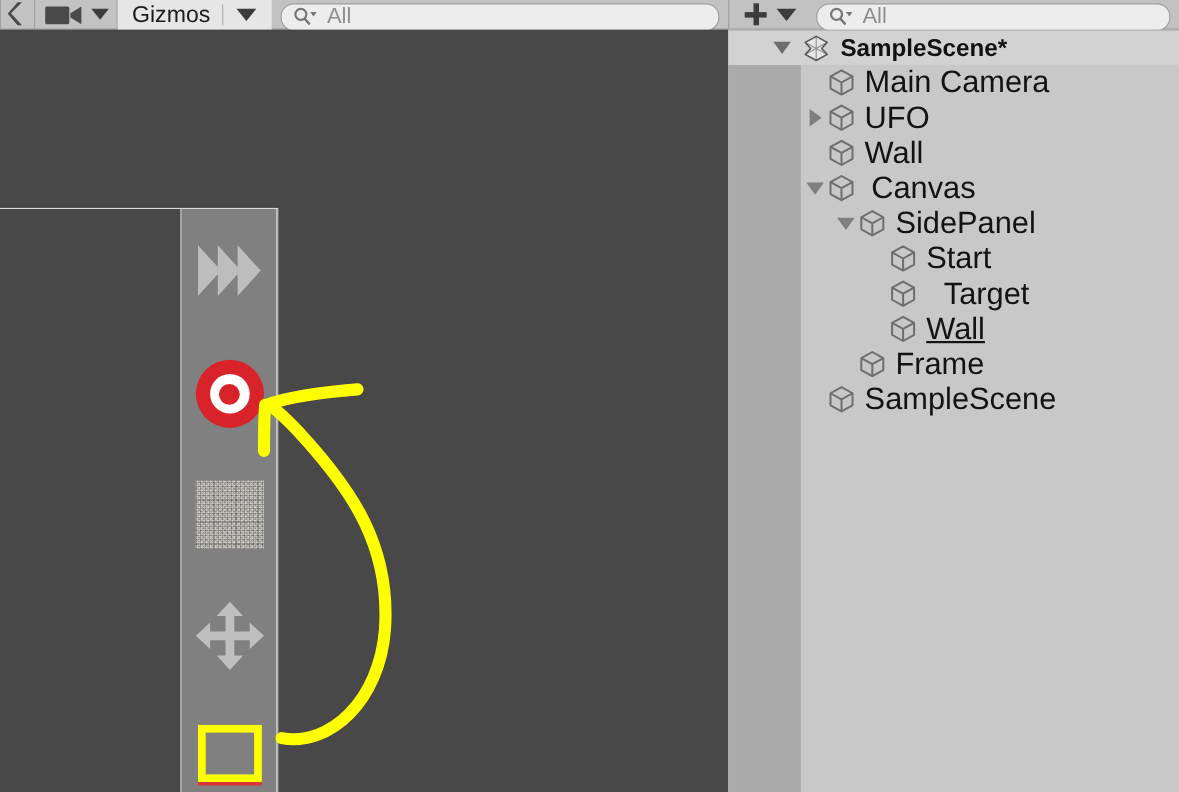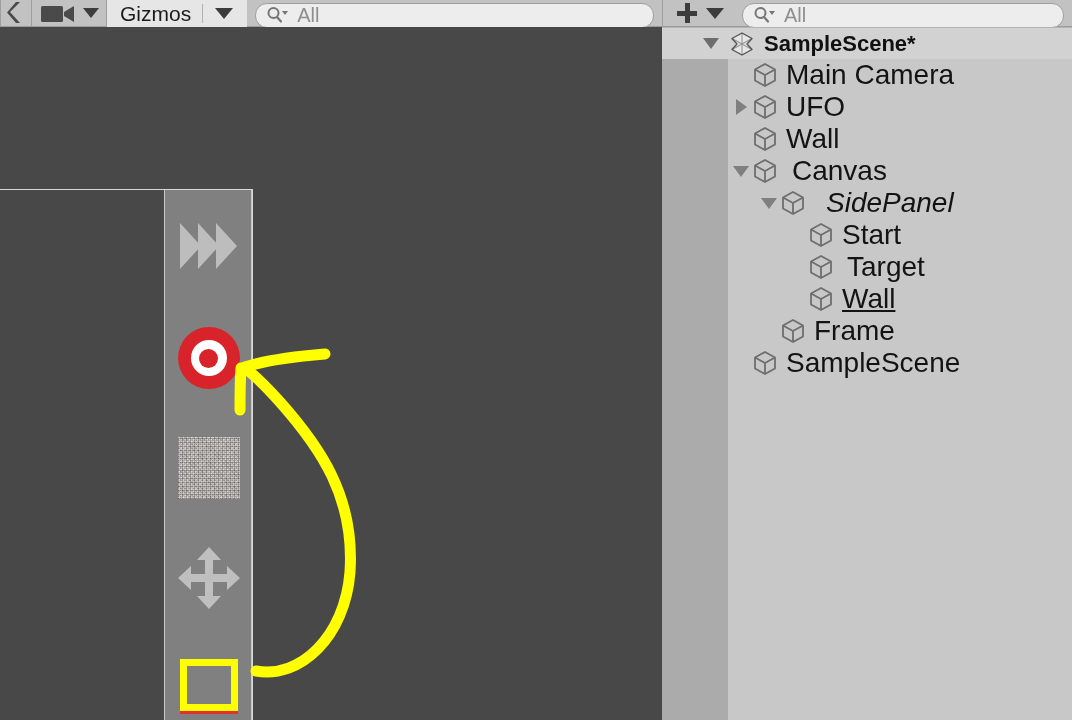--- a/index.html
+++ b/index.html
@@ -461,21 +461,21 @@
         </div>
         <div class="hier-row">
           <span style="width:96px;flex:0 0 auto;"></span>
           <span style="width:22px;display:flex;align-items:center;justify-content:center;flex:0 0 auto;">
             <span class="foldout"></span>
           </span>
           <svg class="cube-ico" viewBox="0 0 26 26">
       <path d="M13 2 L23 7.5 L23 18.5 L13 24 L3 18.5 L3 7.5 Z" fill="none" stroke="#6e6e6e" stroke-width="1.8" stroke-linejoin="round"></path>
       <path d="M3 7.5 L13 13 L23 7.5 M13 13 L13 24" fill="none" stroke="#6e6e6e" stroke-width="1.8" stroke-linejoin="round"></path>
     </svg>
-          <span class="hier-row-label" style="margin-left:20px;font-style:italic;">SidePanel</span>
+          <span class="hier-row-label" style="margin-left:8px;">SidePanel</span>
         </div>
         <div class="hier-row">
           <span style="width:124px;flex:0 0 auto;"></span>
           <span style="width:22px;display:flex;align-items:center;justify-content:center;flex:0 0 auto;">
             <span class="foldout-spacer"></span>
           </span>
           <svg class="cube-ico" viewBox="0 0 26 26">
       <path d="M13 2 L23 7.5 L23 18.5 L13 24 L3 18.5 L3 7.5 Z" fill="none" stroke="#6e6e6e" stroke-width="1.8" stroke-linejoin="round"></path>
       <path d="M3 7.5 L13 13 L23 7.5 M13 13 L13 24" fill="none" stroke="#6e6e6e" stroke-width="1.8" stroke-linejoin="round"></path>
     </svg>
@@ -483,21 +483,21 @@
         </div>
         <div class="hier-row">
           <span style="width:124px;flex:0 0 auto;"></span>
           <span style="width:22px;display:flex;align-items:center;justify-content:center;flex:0 0 auto;">
             <span class="foldout-spacer"></span>
           </span>
           <svg class="cube-ico" viewBox="0 0 26 26">
       <path d="M13 2 L23 7.5 L23 18.5 L13 24 L3 18.5 L3 7.5 Z" fill="none" stroke="#6e6e6e" stroke-width="1.8" stroke-linejoin="round"></path>
       <path d="M3 7.5 L13 13 L23 7.5 M13 13 L13 24" fill="none" stroke="#6e6e6e" stroke-width="1.8" stroke-linejoin="round"></path>
     </svg>
-          <span class="hier-row-label" style="margin-left:13px;">Target</span>
+          <span class="hier-row-label" style="margin-left:24px;">Target</span>
         </div>
         <div class="hier-row">
           <span style="width:124px;flex:0 0 auto;"></span>
           <span style="width:22px;display:flex;align-items:center;justify-content:center;flex:0 0 auto;">
             <span class="foldout-spacer"></span>
           </span>
           <svg class="cube-ico" viewBox="0 0 26 26">
       <path d="M13 2 L23 7.5 L23 18.5 L13 24 L3 18.5 L3 7.5 Z" fill="none" stroke="#6e6e6e" stroke-width="1.8" stroke-linejoin="round"></path>
       <path d="M3 7.5 L13 13 L23 7.5 M13 13 L13 24" fill="none" stroke="#6e6e6e" stroke-width="1.8" stroke-linejoin="round"></path>
     </svg>

